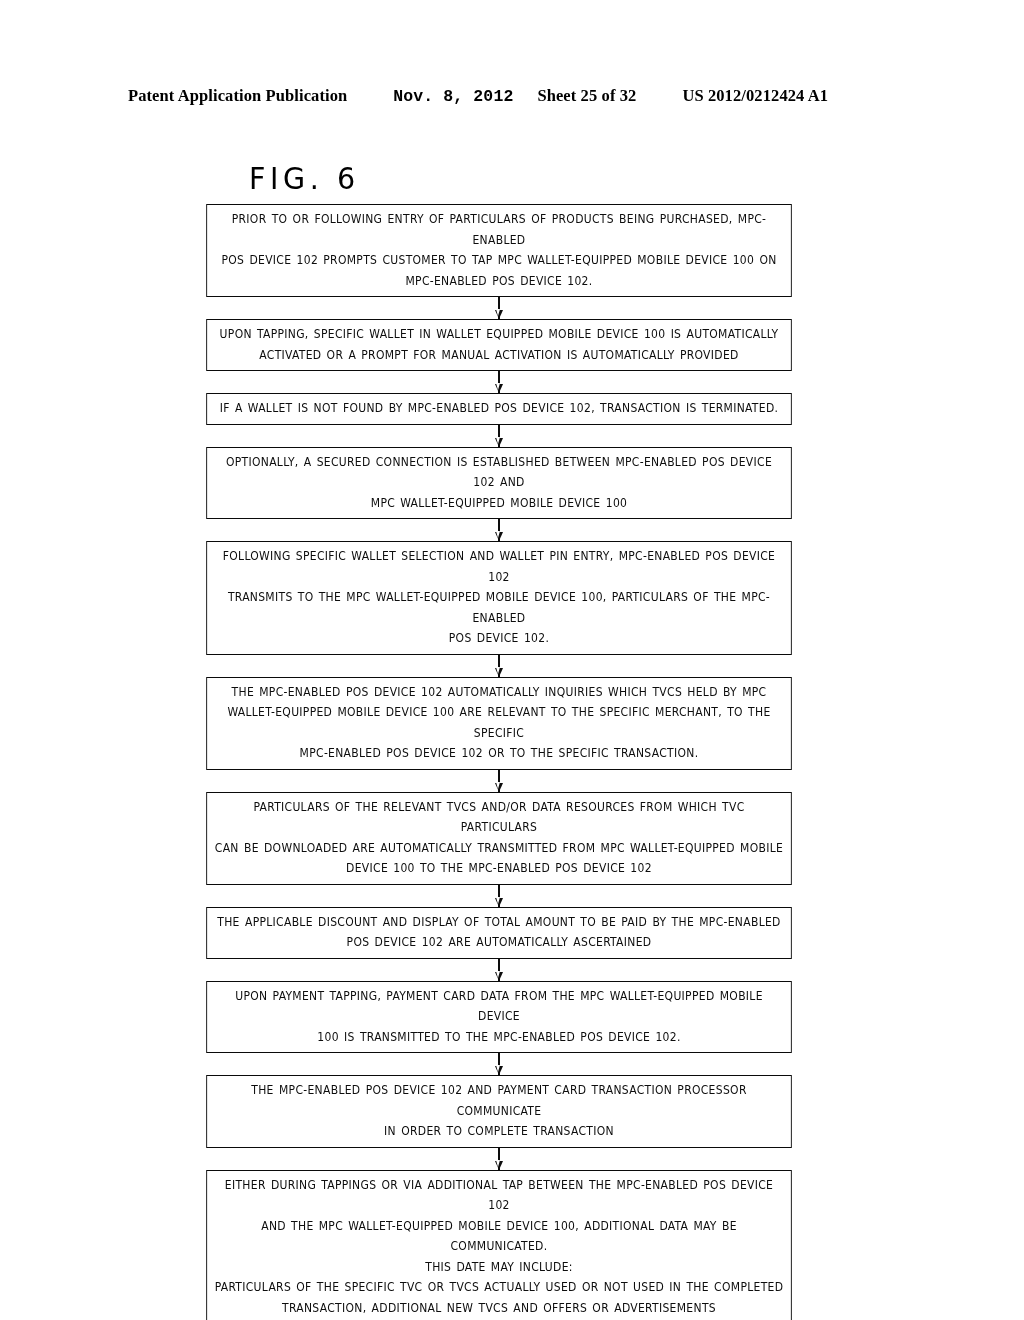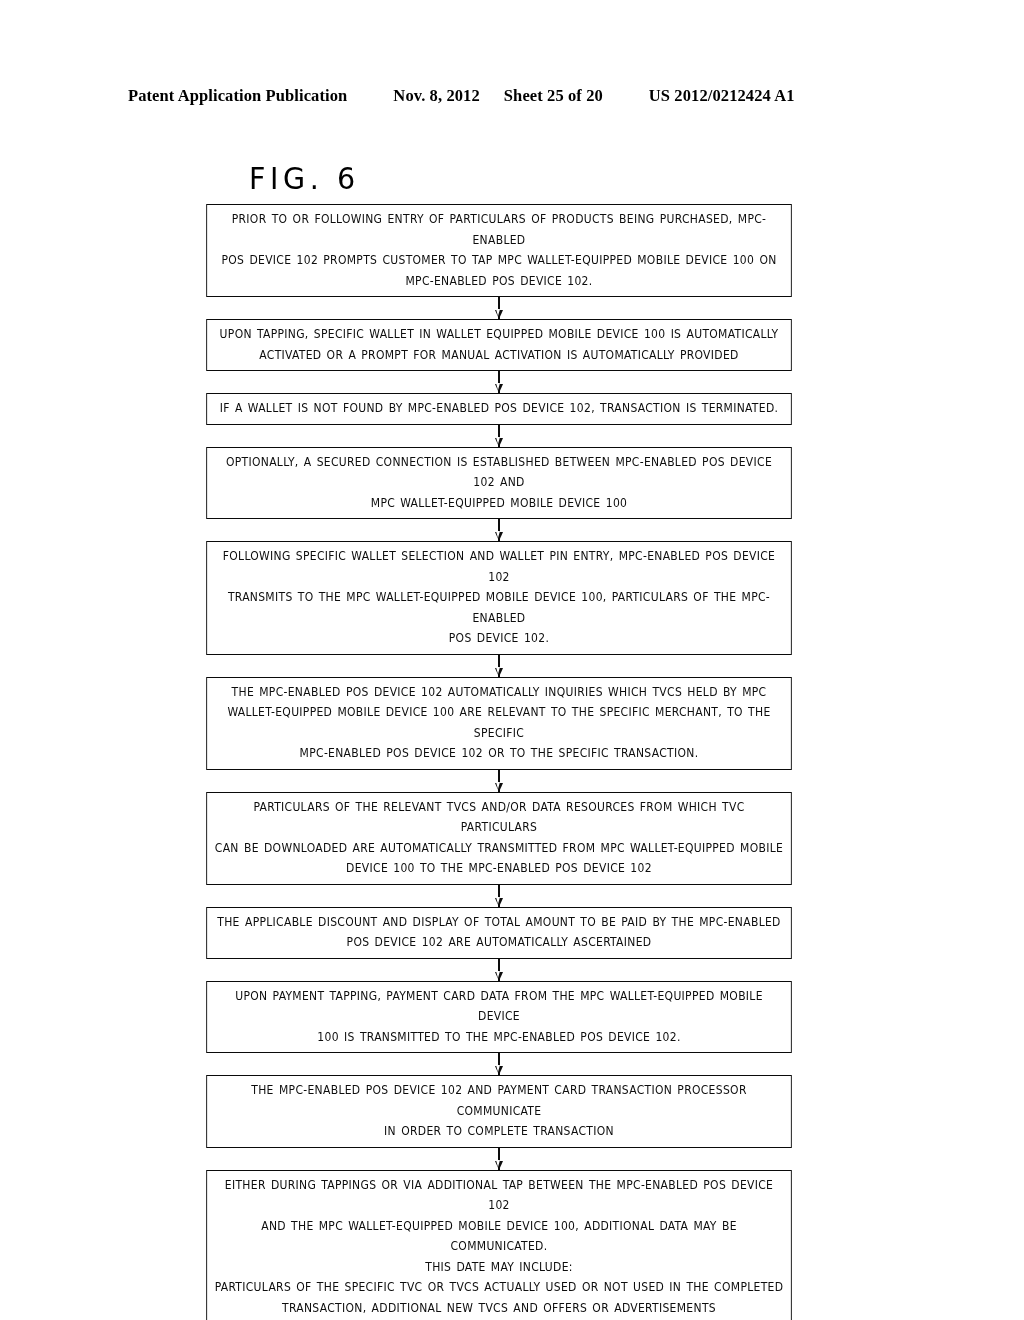--- a/index.html
+++ b/index.html
@@ -24,21 +24,21 @@
     width: 768px;
     display: flex;
     align-items: flex-end;
     font-family: "Liberation Serif", serif;
     font-weight: bold;
     font-size: 16.5px;
     letter-spacing: 0.1px;
     white-space: nowrap;
   }
   .hdr-pub   { margin-right: 46px; }
-  .hdr-date  { margin-right: 24px; }
+  .hdr-date  { margin-right: 24px; font-family: Liberation Mono, monospace; }
   .hdr-sheet { margin-right: 46px; }
   .hdr-num   { }
 
   
   .fig-title {
     position: absolute;
     top: 160px;
     left: 249px;
     font-family: "DejaVu Sans", sans-serif;
     font-size: 31px;
@@ -110,21 +110,21 @@
     border-right: 2.6px solid transparent;
     border-top: 7px solid #ffffff;
   }
 </style>
 </head>
 <body>
 
 <div class="page-header">
   <span class="hdr-pub">Patent Application Publication</span>
   <span class="hdr-date">Nov. 8, 2012</span>
-  <span class="hdr-sheet">Sheet 25 of 20</span>
+  <span class="hdr-sheet">Sheet 25 of 32</span>
   <span class="hdr-num">US 2012/0212424 A1</span>
 </div>
 
 <div class="fig-title">FIG.  6</div>
 
 <div class="flow">
 
   <div class="node">PRIOR TO OR FOLLOWING ENTRY OF PARTICULARS OF PRODUCTS BEING PURCHASED, MPC-ENABLED
 POS DEVICE 102 PROMPTS CUSTOMER TO TAP MPC WALLET-EQUIPPED MOBILE DEVICE 100 ON
 MPC-ENABLED POS DEVICE 102.</div>

